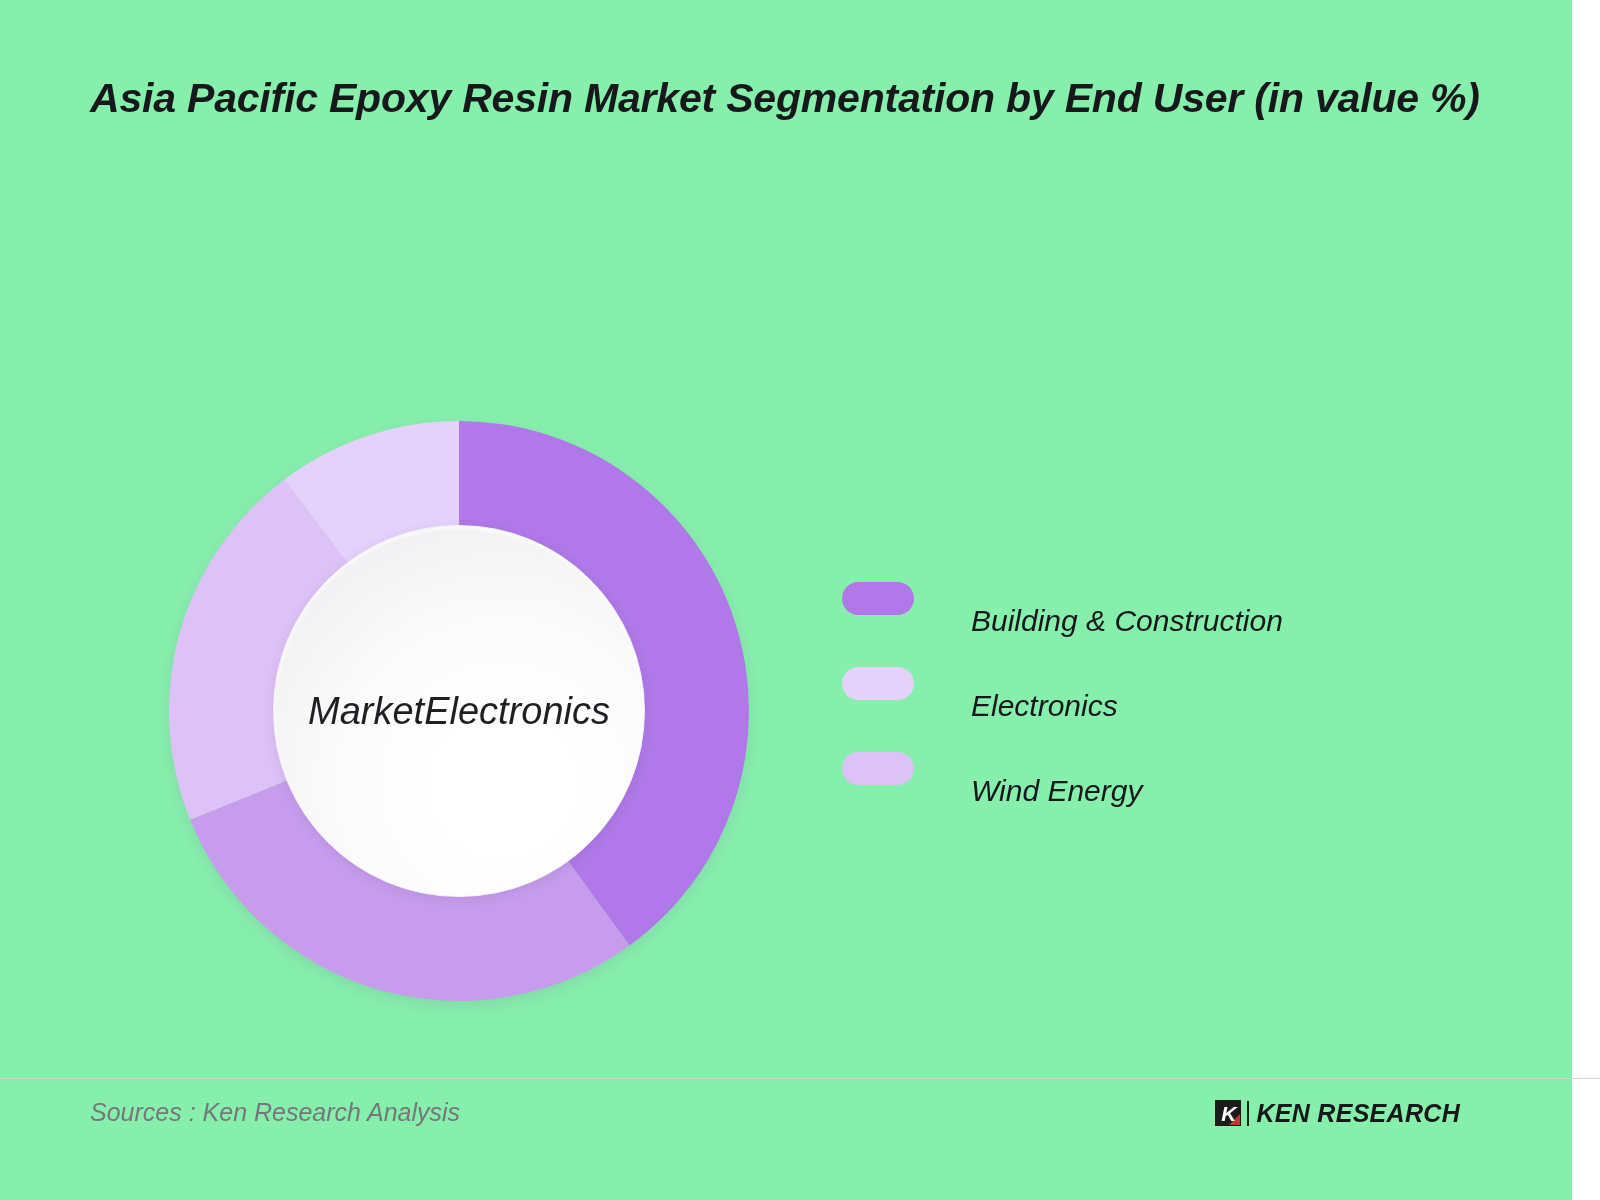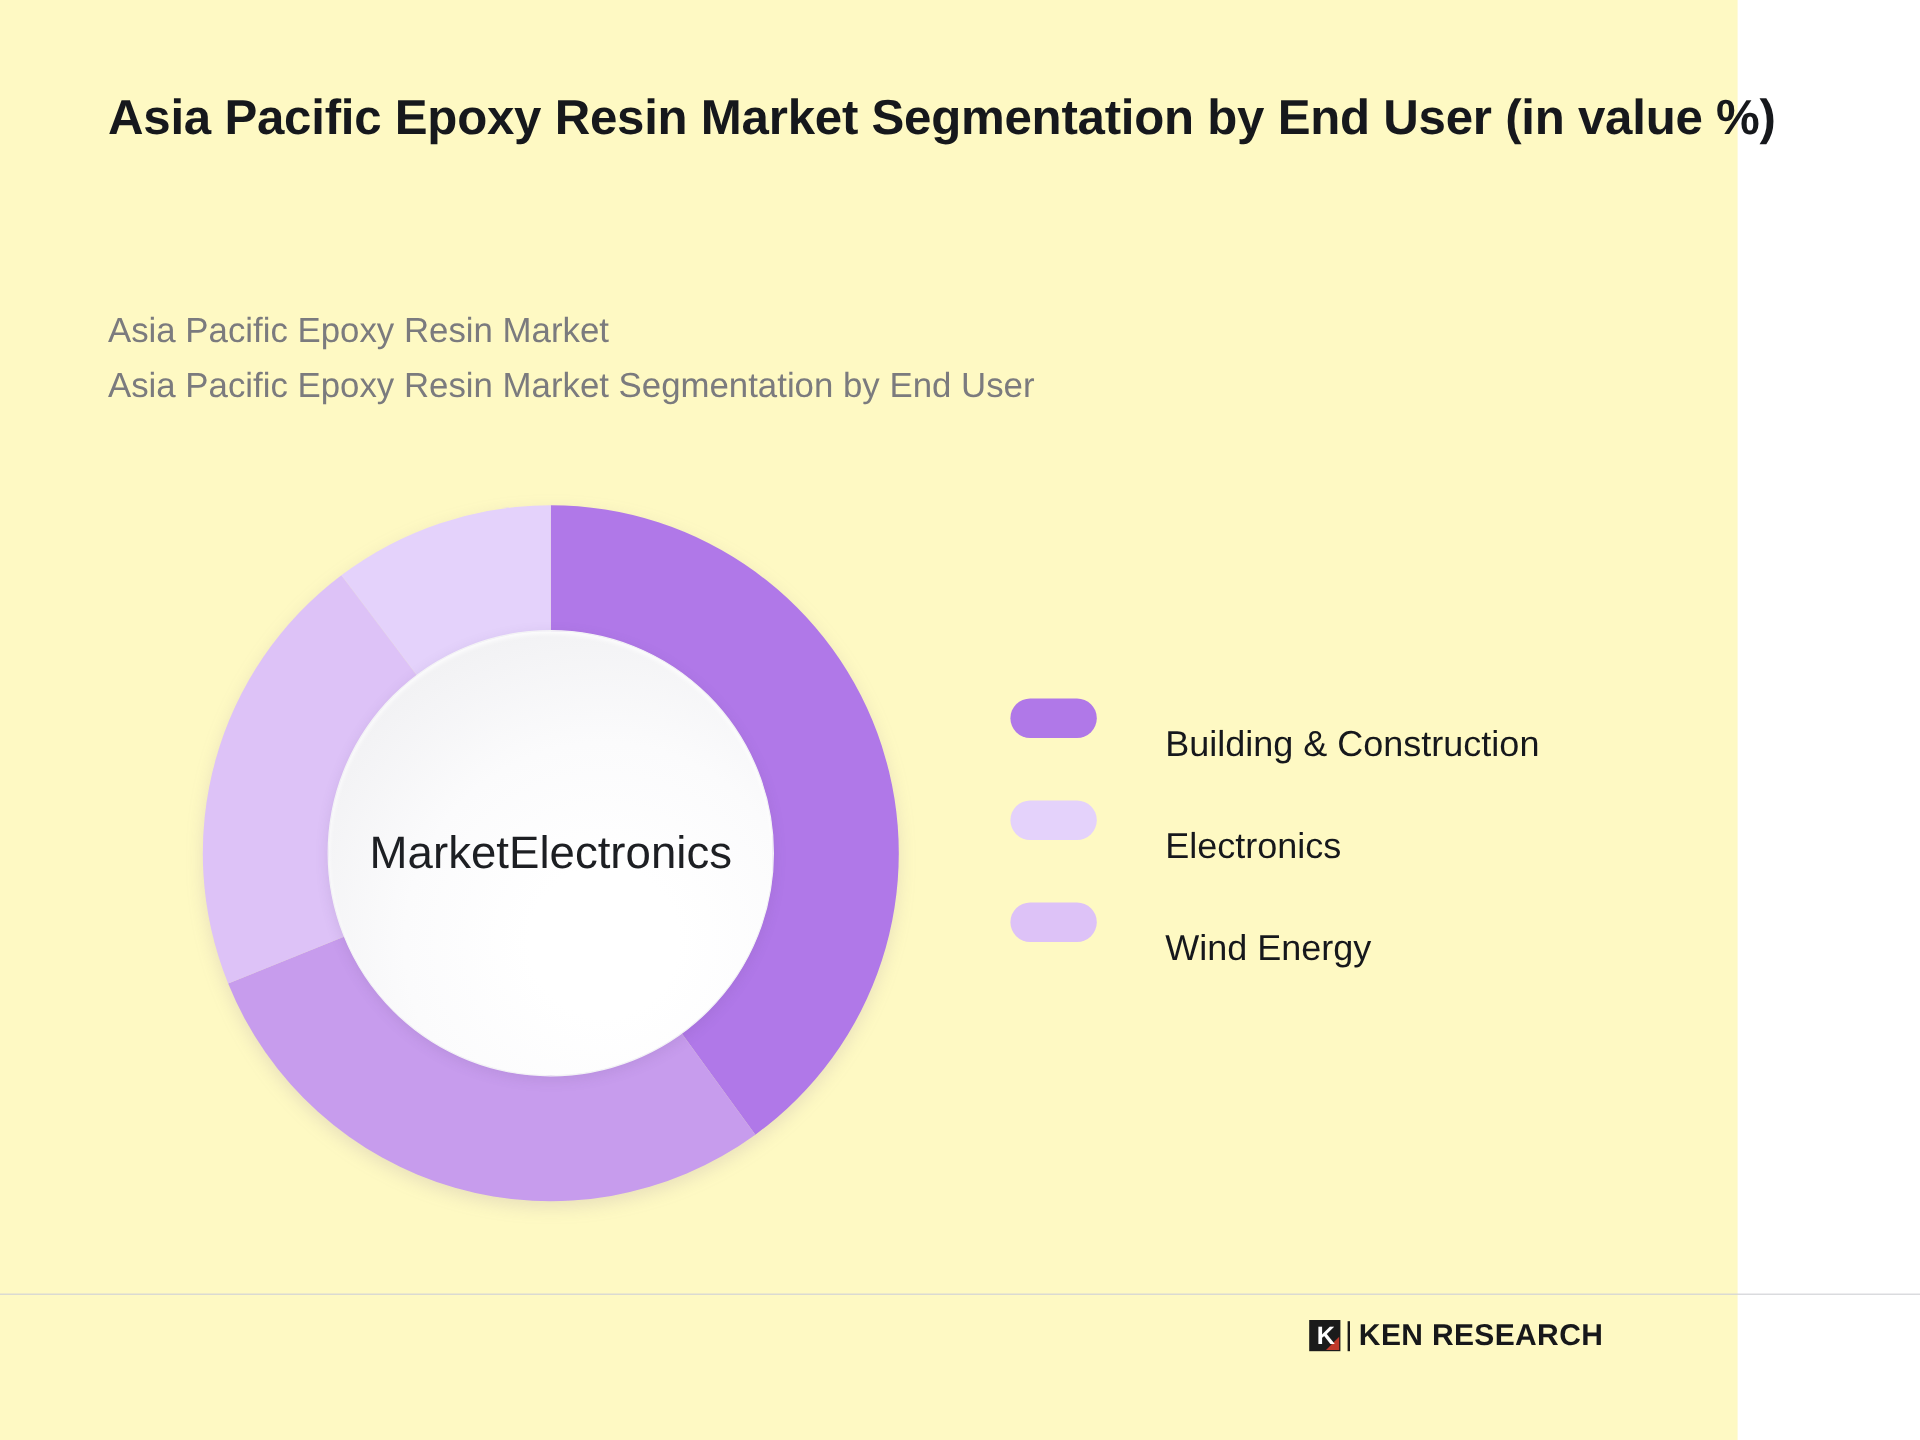--- a/index.html
+++ b/index.html
@@ -8,23 +8,24 @@
   html, body {
     width: 1600px;
     height: 1200px;
     background: #ffffff;
     font-family: "Liberation Sans", sans-serif;
     overflow: hidden;
   }
 
   #slide {
     position: relative;
-    width: 1448px;
+    width: 1572px;
     height: 1200px;
-    background: #fef9c3;
+    background: #86efac;
+    font-style: italic;
   }
 
   
   .title {
     position: absolute;
     left: 90px;
     top: 70px;
     width: 1420px;
     font-size: 41px;
     font-weight: bold;
@@ -194,24 +195,20 @@
     font-family: "Liberation Sans", sans-serif;
   }
 </style>
 </head>
 <body>
 
 <div id="slide">
 
   <h1 class="title">Asia Pacific Epoxy Resin Market Segmentation by End User (in value %)</h1>
 
-  <div class="subtitle-block">
-    <span class="subtitle-line">Asia Pacific Epoxy Resin Market</span>
-    <span class="subtitle-line">Asia Pacific Epoxy Resin Market Segmentation by End User</span>
-  </div>
 
   <div class="chart-area">
     <div class="donut-shadow">
       <svg class="donut-svg" viewBox="0 0 582 582">
         <g id="donut-slices">
             <path d="M 291 291 L 291.00 1.00 A 290 290 0 0 1 461.46 525.61 Z" fill="#b078e8"></path>
             <path d="M 291 291 L 461.46 525.61 A 290 290 0 0 1 22.12 399.64 Z" fill="#c79ced"></path>
             <path d="M 291 291 L 22.12 399.64 A 290 290 0 0 1 116.47 59.40 Z" fill="#ddc2f7"></path>
             <path d="M 291 291 L 116.47 59.40 A 290 290 0 0 1 291.00 1.00 Z" fill="#e4d2fb"></path>
           </g>
@@ -234,20 +231,21 @@
         <span class="legend-label">Electronics</span>
       </div>
       <div class="legend-item">
         <span class="legend-swatch" style="background: rgb(221, 194, 247);"></span>
         <span class="legend-label">Wind Energy</span>
       </div>
     </div>
 
   <div class="footer-rule"></div>
 
+  <div class="sources">Sources : Ken Research Analysis</div>
 
   <div class="logo">
     <div class="logo-mark">
       <span class="logo-mark-accent"></span>
       <span class="logo-mark-k">K</span>
     </div>
     <div class="logo-divider"></div>
     <div class="logo-text">KEN RESEARCH</div>
   </div>
 

